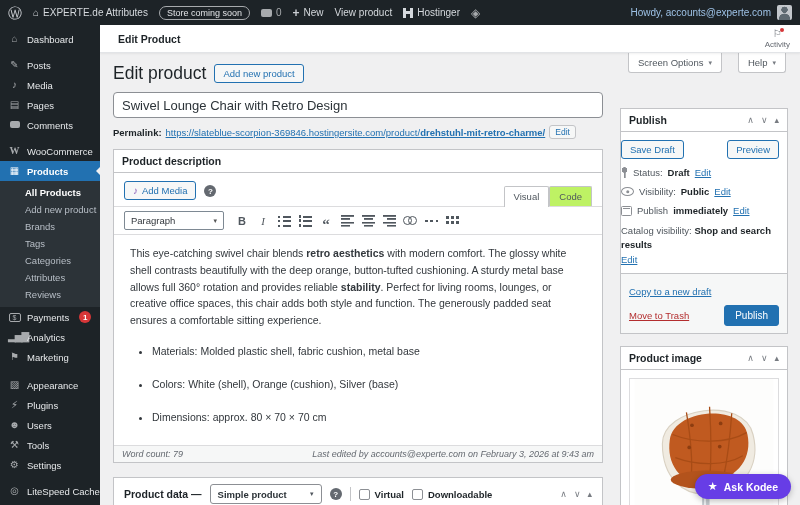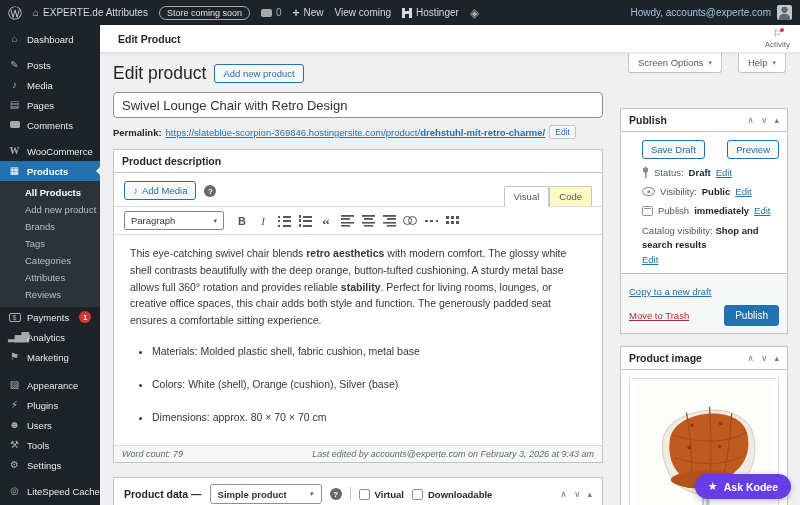--- a/index.html
+++ b/index.html
@@ -76,21 +76,21 @@
   .panel-h .ph-title{font-size:10.5px;font-weight:bold;color:#1d2327;}
   .controls{display:flex;gap:7px;color:#787c82;font-size:9px;cursor:pointer;align-items:center;}
 
   .desc-panel{margin-top:10px;}
   .media-row{display:flex;align-items:flex-end;padding:8px 10px 0 10px;position:relative;}
   .addmedia{margin-bottom:6px;}
   .am-ic{color:#8c5eb8;font-size:10px;}
   .q{width:12px;height:12px;border-radius:50%;background:#646970;color:#fff;font-size:8px;font-weight:bold;
     display:inline-flex;align-items:center;justify-content:center;margin:0 0 9px 8px;flex:0 0 12px;}
   .tabs{margin-left:auto;display:flex;align-items:flex-end;}
-  .tab{font-size:9.5px;color:#50575e;padding:4px 9px;border:1px solid #c3c4c7;border-bottom:none;background:#fef9c3;cursor:pointer;border-radius:2px 2px 0 0;}
+  .tab{font-size:9.5px;color:#50575e;padding:4px 9px;border:1px solid #c3c4c7;border-bottom:none;background:#bef264;cursor:pointer;border-radius:2px 2px 0 0;}
   .tab.active{background:#fff;position:relative;top:1px;padding-bottom:5px;}
   .toolbar{display:flex;align-items:center;gap:3px;padding:4px 10px;border-bottom:1px solid #dcdcde;border-top:1px solid #dcdcde;background:#fff;}
   .para-select{width:100px;height:19px;border:1px solid #7e8993;border-radius:2px;display:flex;align-items:center;
     justify-content:space-between;padding:0 6px;font-size:9.5px;color:#32373c;margin-right:6px;cursor:pointer;background:#fff;}
   .para-select .chev{font-size:7px;color:#555;}
   .tbtn{width:18px;height:18px;display:inline-flex;align-items:center;justify-content:center;color:#50575e;cursor:pointer;border-radius:2px;}
   .tbtn.b{font-weight:bold;font-size:11px;}
   .tbtn.i{font-style:italic;font-family:"Liberation Serif",serif;font-size:11px;}
   .tbtn.quote{font-family:"Liberation Serif",serif;font-size:15px;font-weight:bold;line-height:0.4;padding-top:7px;}
   .tbi{display:inline-block;width:13px;height:12px;background-repeat:no-repeat;
@@ -124,21 +124,21 @@
     align-items:center;justify-content:space-between;padding:0 7px;font-size:9.5px;font-weight:bold;color:#2c3338;cursor:pointer;}
   .pd-select .chev{font-size:7px;color:#50575e;font-weight:normal;}
   .pd-head .q{margin:0;}
   .vdiv{width:1px;height:14px;background:#c3c4c7;}
   .cklabel{display:flex;align-items:center;gap:5px;font-size:9.5px;color:#1d2327;font-weight:bold;cursor:pointer;white-space:nowrap;}
   .cb{width:11px;height:11px;border:1px solid #8c8f94;border-radius:2px;background:#fff;display:inline-block;}
   .pd-head .controls{margin-left:auto;}
 
   
   .rightcol{position:absolute;left:520px;top:83px;width:168px;}
-  .pub-body{padding:8px 8px 6px 21px;}
+  .pub-body{padding:8px 8px 6px 0;}
   .pub-btns{display:flex;justify-content:space-between;margin-bottom:6px;}
   .prow{display:flex;align-items:center;gap:5px;margin:8px 0;font-size:9.5px;color:#50575e;white-space:nowrap;}
   .prow strong{color:#1d2327;}
   .prow a{font-size:9.5px;}
   .ic-pin{display:inline-block;width:7px;height:11px;flex:0 0 7px;background-repeat:no-repeat;
     background-image:radial-gradient(circle at 3.5px 3px,#8c8f94 2.6px,transparent 2.9px),linear-gradient(#8c8f94,#8c8f94);
     background-position:0 0,2.6px 5px;background-size:7px 7px,1.7px 6px;}
   .ic-eye{display:inline-block;width:13px;height:9px;flex:0 0 13px;border:1.2px solid #8c8f94;border-radius:50%;position:relative;}
   .ic-eye::after{content:"";position:absolute;left:50%;top:50%;transform:translate(-50%,-50%);width:3.5px;height:3.5px;background:#8c8f94;border-radius:50%;}
   .ic-cal{display:inline-block;width:11px;height:10px;flex:0 0 11px;border:1.2px solid #8c8f94;border-radius:1.5px;position:relative;}
@@ -173,21 +173,21 @@
   <span class="ab-badge">Store coming soon</span>
   <span class="ab-item">
     <span class="bubble"></span>
     <span style="color:#a7aaad;">0</span>
   </span>
   <span class="ab-item">
     <span class="ab-plus">+</span>
     <span>New</span>
   </span>
   <span class="ab-item">
-    <span>View coming</span>
+    <span>View product</span>
   </span>
   <span class="ab-item">
     <span class="h-icon"></span>
     <span>Hostinger</span>
   </span>
   <span class="ab-item">
     <span style="color:#a7aaad;font-size:12px;">◈</span>
   </span>
   <span class="ab-right">
     <span style="cursor:pointer;">Howdy, accounts@experte.com</span>

